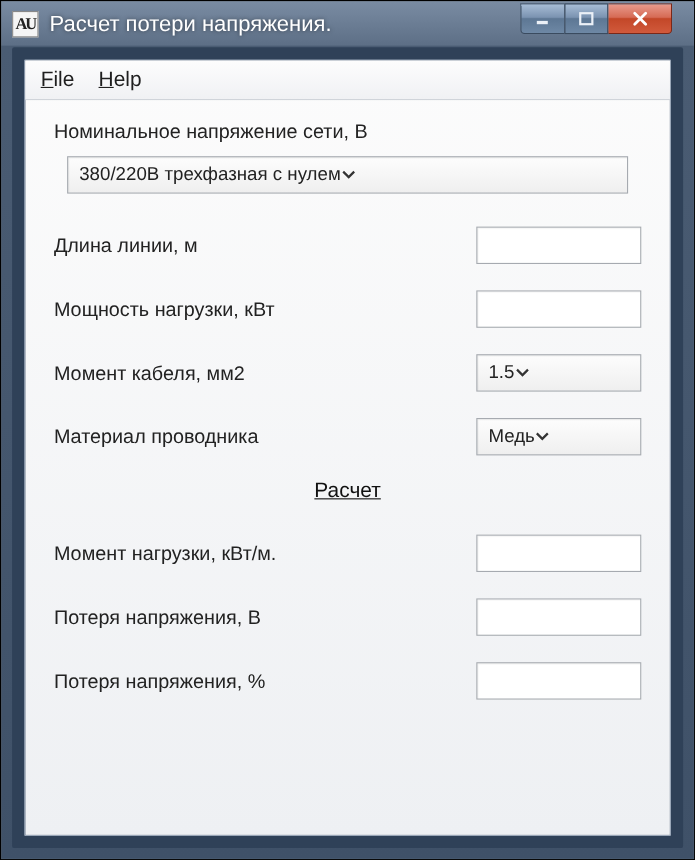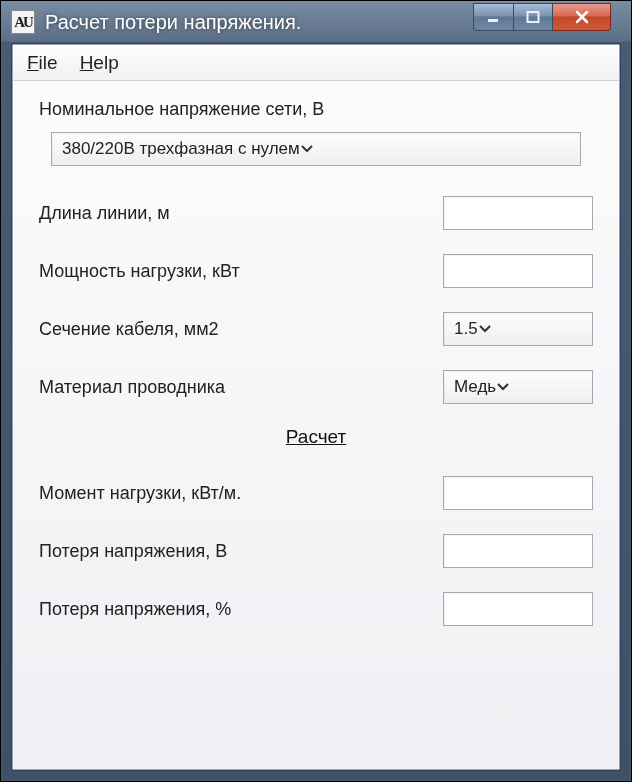--- a/index.html
+++ b/index.html
@@ -66,21 +66,21 @@
       width: 58px;
       border-radius: 0 0 4px 0;
       border-left: none;
       background: linear-gradient(to bottom, #e89a8c 0%, #d66b55 45%, #c34728 50%, #d15a3c 100%);
       border-color: #7a2818;
       color: #fff;
     }
     .client-outer {
       margin: 0 10px 10px 10px;
       background: #2f4158;
-      padding: 1px;
+      padding: 11px;
       border-radius: 2px;
       height: calc(100% - 52px);
     }
     .client {
       background: linear-gradient(to bottom, #fcfcfc, #eef0f3);
       height: 100%;
       border: 1px solid #9aa7b8;
       border-radius: 1px;
       display: flex;
       flex-direction: column;
@@ -211,21 +211,21 @@
           <span class="row-label">Длина линии, м</span>
           <input class="text-input" type="text" value="" style="">
         </div>
 
         <div class="row">
           <span class="row-label">Мощность нагрузки, кВт</span>
           <input class="text-input" type="text" value="" style="">
         </div>
 
         <div class="row">
-          <span class="row-label">Сечение кабеля, мм2</span>
+          <span class="row-label">Момент кабеля, мм2</span>
           <div class="select-box small">
             <span>1.5</span>
             <span class="select-arrow">
               <svg width="14" height="10" viewBox="0 0 14 10">
                   <path d="M2 2 L7 7 L12 2" fill="none" stroke="#333" stroke-width="2"></path>
                 </svg>
             </span>
           </div>
         </div>
 

